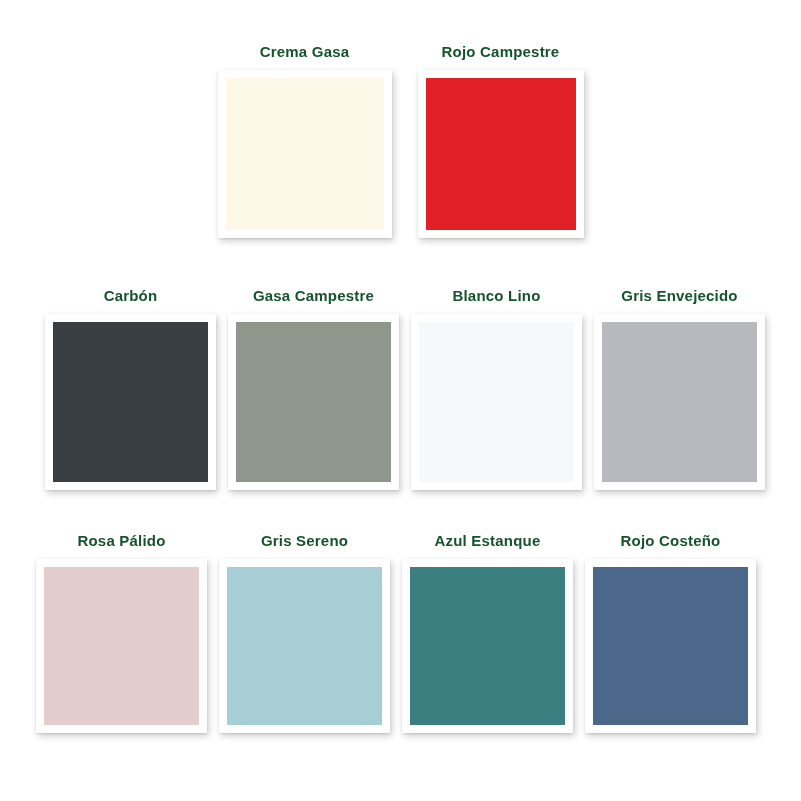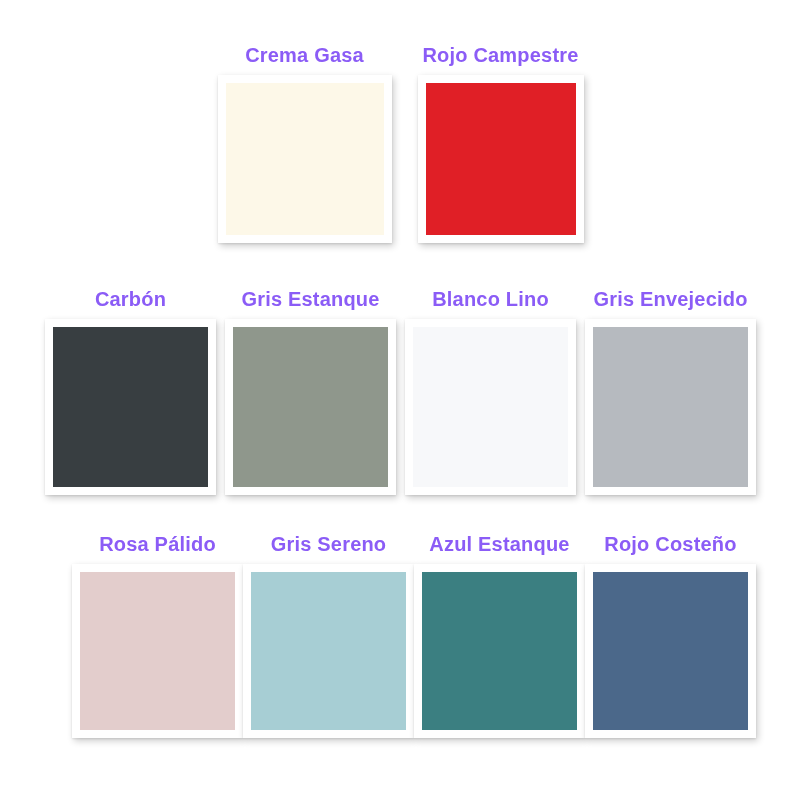--- a/index.html
+++ b/index.html
@@ -25,20 +25,21 @@
     box-sizing: border-box;
   }
 
   
   .swatch-row {
     display: flex;
     position: absolute;
     left: 0;
     width: 801px;
     box-sizing: border-box;
+    gap: 12px;
   }
 
   .swatch-row.row-top {
     top: 44px;
     justify-content: center;
     gap: 26px;
     padding: 0;
   }
 
   .swatch-row.row-mid {
@@ -55,23 +56,23 @@
 
   
   .swatch-cell {
     display: flex;
     flex-direction: column;
     align-items: center;
     box-sizing: border-box;
   }
 
   .swatch-label {
-    font-size: 20px;
+    font-size: 15px;
     font-weight: bold;
-    color: #8b5cf6;
+    color: #14532d;
     letter-spacing: 0.2px;
     line-height: 1.1;
     text-align: center;
     margin-bottom: 9px;
     white-space: nowrap;
     font-stretch: condensed;
   }
 
   
   .swatch-card {
@@ -135,21 +136,21 @@
   <div class="swatch-row row-mid">
 
     <div class="swatch-cell">
       <div class="swatch-label">Carbón</div>
       <div class="swatch-card">
         <span class="swatch-chip" style="background-color: rgb(56, 62, 65);"></span>
       </div>
     </div>
 
     <div class="swatch-cell">
-      <div class="swatch-label">Gris Estanque</div>
+      <div class="swatch-label">Gasa Campestre</div>
       <div class="swatch-card">
         <span class="swatch-chip" style="background-color: rgb(143, 151, 140);"></span>
       </div>
     </div>
 
     <div class="swatch-cell">
       <div class="swatch-label">Blanco Lino</div>
       <div class="swatch-card">
         <span class="swatch-chip" style="background-color: rgb(247, 248, 250);"></span>
       </div>

